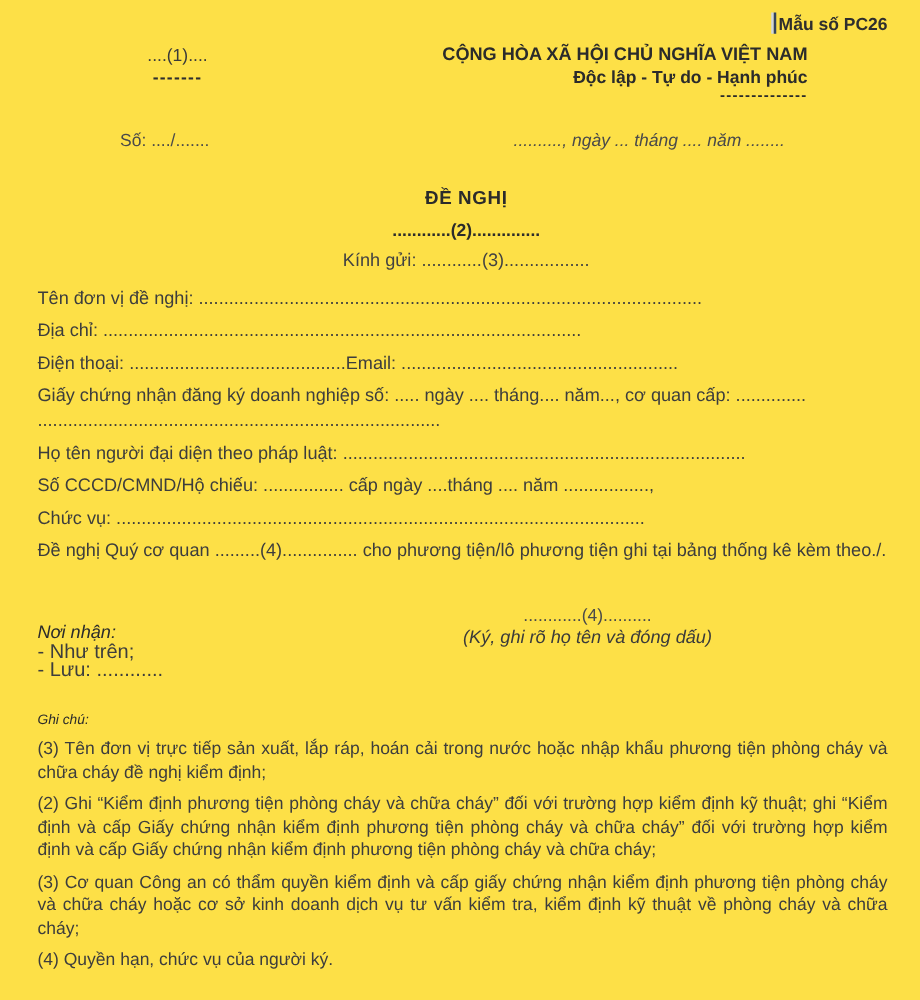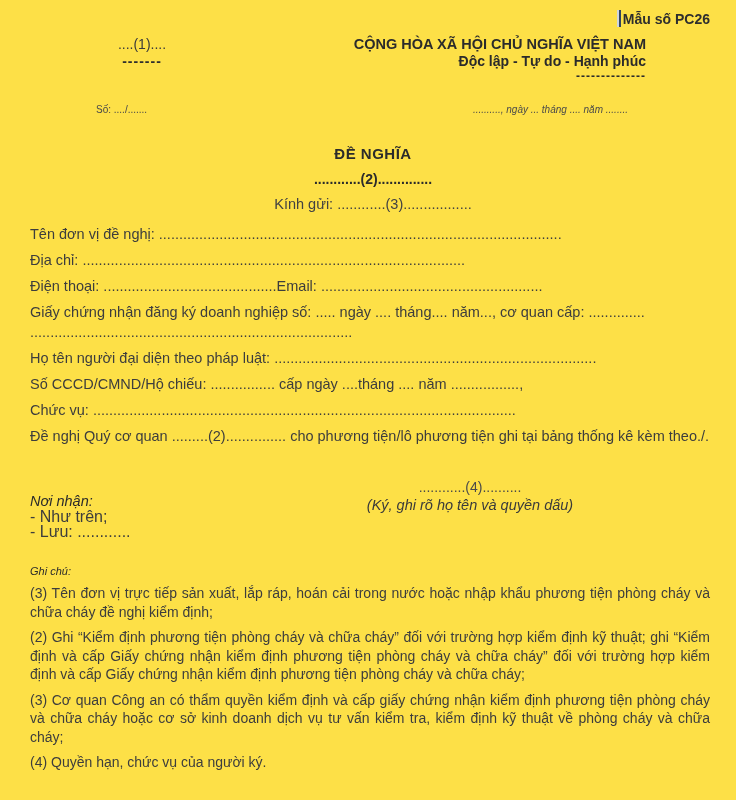--- a/index.html
+++ b/index.html
@@ -29,21 +29,21 @@
   }
   
   .header-row { display: flex; margin-top: 26px; }
   .header-left { width: 224px; text-align: center; font-size: 14px; color: #3a3a3a; }
   .header-left .dashes { font-weight: bold; letter-spacing: 1px; margin-top: 1px; color: #2e2e2e; }
   .header-right { width: 392px; text-align: right; }
   .national-title { font-weight: bold; font-size: 14.5px; color: #2b2b2b; }
   .motto { font-weight: bold; font-size: 14px; color: #2b2b2b; margin-top: 1px; }
   .motto-dashes { font-weight: bold; font-size: 12px; letter-spacing: 1px; color: #2b2b2b; margin-top: 0px; }
   
-  .numdate-row { display: flex; margin-top: 21px; font-size: 10px; }
+  .numdate-row { display: flex; margin-top: 21px; font-size: 14px; }
   .number-line { margin-left: 66px; color: #4a4a4a; }
   .date-line { margin-left: auto; margin-right: 88px; font-style: italic; color: #4a4a4a; }
   
   .title-block { text-align: center; margin-top: 30px; }
   .doc-title { font-weight: bold; font-size: 15px; color: #2b2b2b; letter-spacing: 0.5px; }
   .doc-subtitle { font-weight: bold; font-size: 14px; color: #2b2b2b; margin-top: 9px; }
   .salutation { font-size: 14.5px; margin-top: 9px; color: #424242; }
   
   .body-block { margin-top: 14px; font-size: 14.5px; color: #3d3d3d; }
   .field-line { line-height: 17px; margin-bottom: 9px; white-space: nowrap; overflow: hidden; }
@@ -87,46 +87,46 @@
       <div class="motto-dashes">--------------</div>
     </div>
   </div>
 
   <div class="numdate-row">
     <div class="number-line">Số: ..../.......</div>
     <div class="date-line">.........., ngày ... tháng .... năm ........</div>
   </div>
 
   <div class="title-block">
-    <div class="doc-title">ĐỀ NGHĨA</div>
+    <div class="doc-title">ĐỀ NGHỊ</div>
     <div class="doc-subtitle">............(2)..............</div>
     <div class="salutation">Kính gửi: ............(3).................</div>
   </div>
 
   <div class="body-block">
     <div class="field-line">Tên đơn vị đề nghị: ....................................................................................................</div>
     <div class="field-line">Địa chỉ: ...............................................................................................</div>
     <div class="field-line">Điện thoại: ...........................................Email: .......................................................</div>
     <div class="field-line tight">Giấy chứng nhận đăng ký doanh nghiệp số: ..... ngày .... tháng.... năm..., cơ quan cấp: ..............</div>
     <div class="field-line">................................................................................</div>
     <div class="field-line">Họ tên người đại diện theo pháp luật: ................................................................................</div>
     <div class="field-line">Số CCCD/CMND/Hộ chiếu: ................ cấp ngày ....tháng .... năm .................,</div>
     <div class="field-line">Chức vụ: .........................................................................................................</div>
-    <div class="field-line wrap">Đề nghị Quý cơ quan .........(2)............... cho phương tiện/lô phương tiện ghi tại bảng thống kê kèm theo./.</div>
+    <div class="field-line wrap">Đề nghị Quý cơ quan .........(4)............... cho phương tiện/lô phương tiện ghi tại bảng thống kê kèm theo./.</div>
   </div>
 
   <div class="sig-row">
     <div class="sig-left">
       <div class="recipients-title">Nơi nhận:</div>
       <div class="recipient-item">- Như trên;</div>
       <div class="recipient-item">- Lưu: ............</div>
     </div>
     <div class="sig-right">
       <div class="sig-slot">............(4)..........</div>
-      <div class="sig-note">(Ký, ghi rõ họ tên và quyền dấu)</div>
+      <div class="sig-note">(Ký, ghi rõ họ tên và đóng dấu)</div>
     </div>
   </div>
 
   <div class="notes-block">
     <div class="notes-title">Ghi chú:</div>
     <div class="note-item">(3) Tên đơn vị trực tiếp sản xuất, lắp ráp, hoán cải trong nước hoặc nhập khẩu phương tiện phòng cháy và chữa cháy đề nghị kiểm định;</div>
     <div class="note-item">(2) Ghi “Kiểm định phương tiện phòng cháy và chữa cháy” đối với trường hợp kiểm định kỹ thuật; ghi “Kiểm định và cấp Giấy chứng nhận kiểm định phương tiện phòng cháy và chữa cháy” đối với trường hợp kiểm định và cấp Giấy chứng nhận kiểm định phương tiện phòng cháy và chữa cháy;</div>
     <div class="note-item">(3) Cơ quan Công an có thẩm quyền kiểm định và cấp giấy chứng nhận kiểm định phương tiện phòng cháy và chữa cháy hoặc cơ sở kinh doanh dịch vụ tư vấn kiểm tra, kiểm định kỹ thuật về phòng cháy và chữa cháy;</div>
     <div class="note-item">(4) Quyền hạn, chức vụ của người ký.</div>
   </div>

